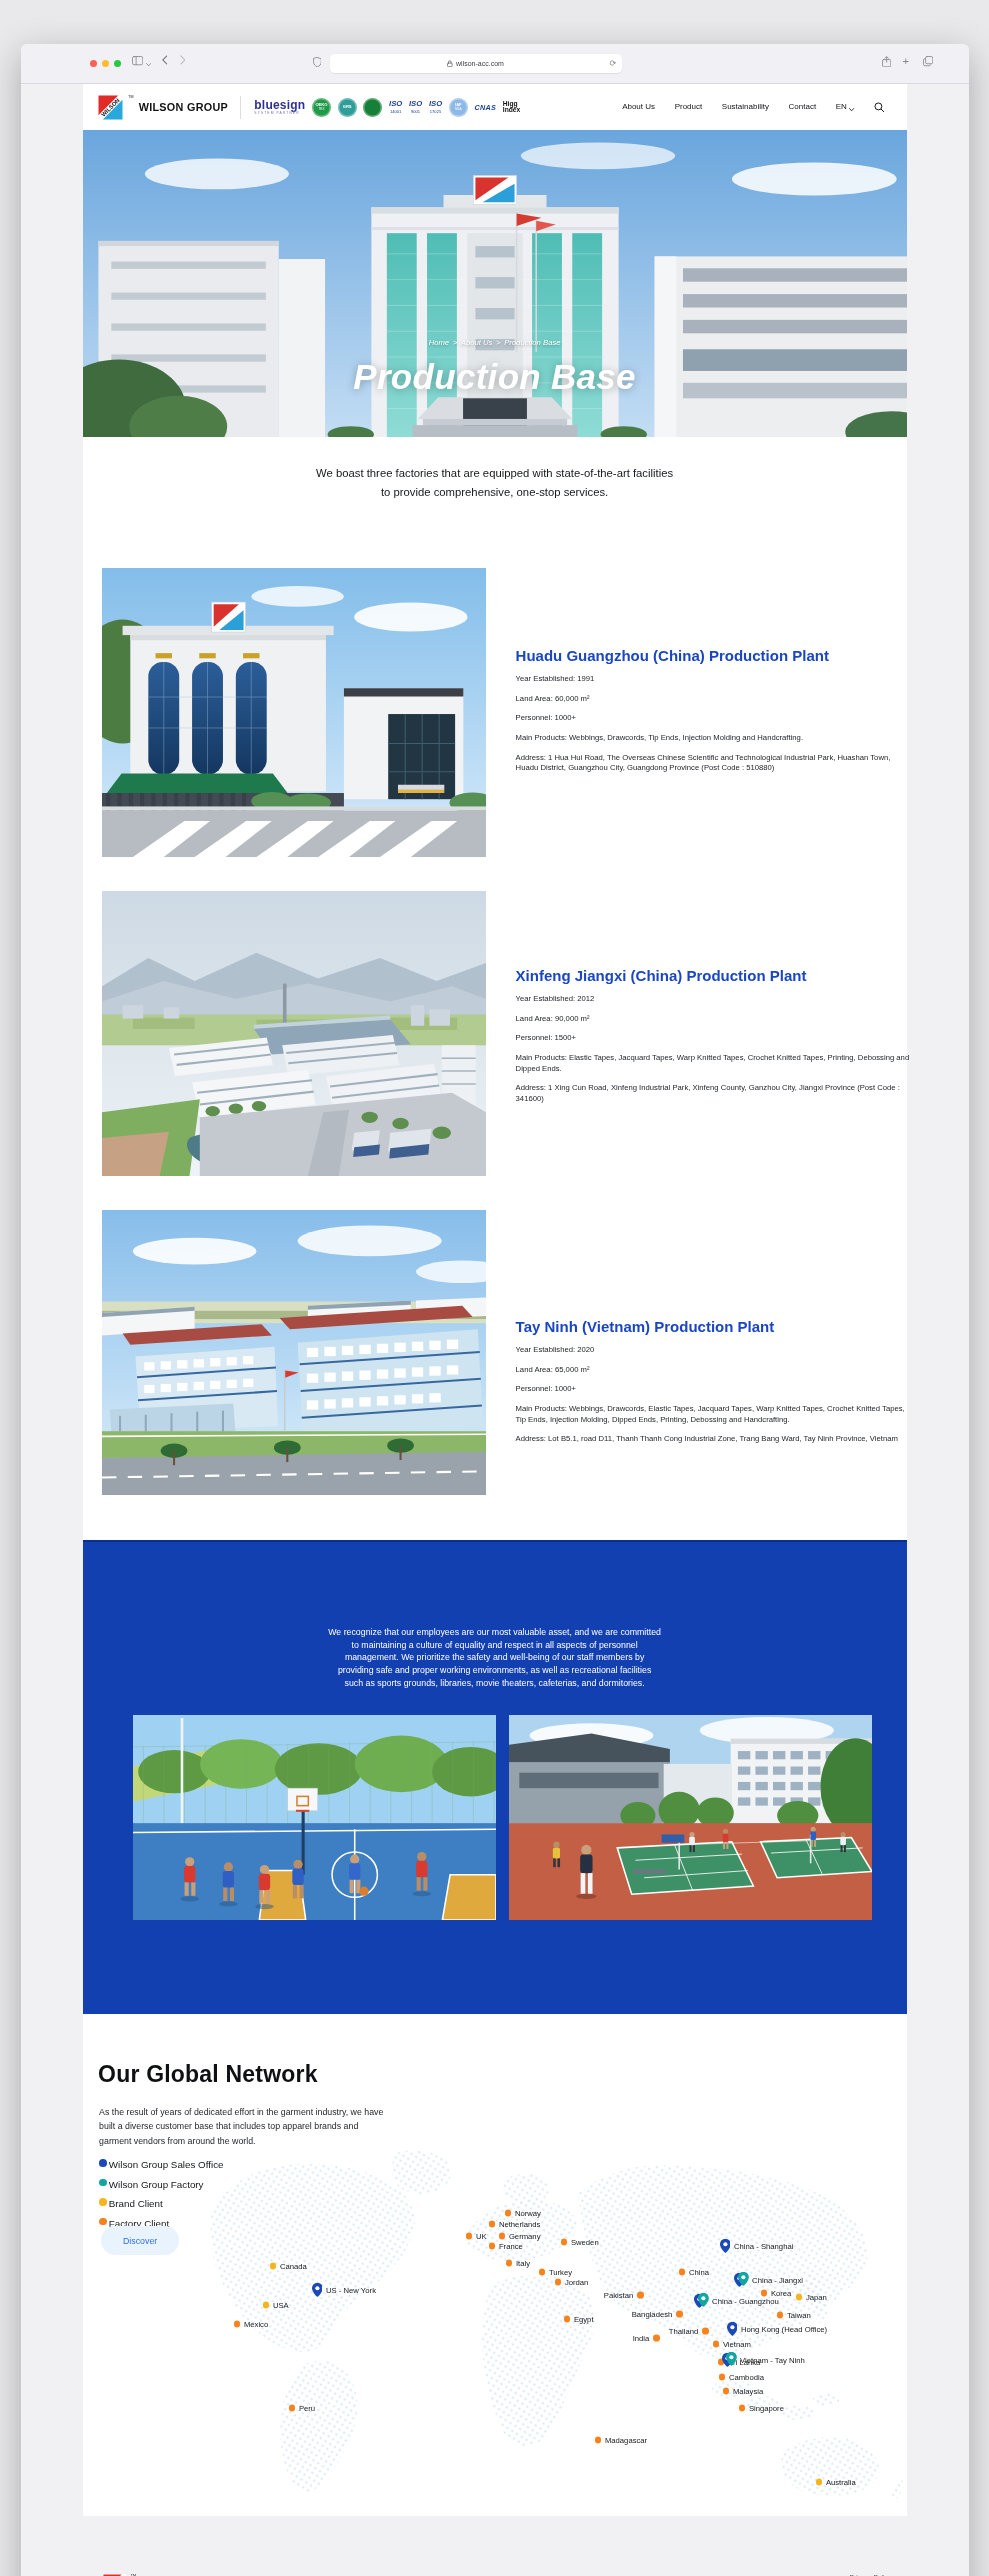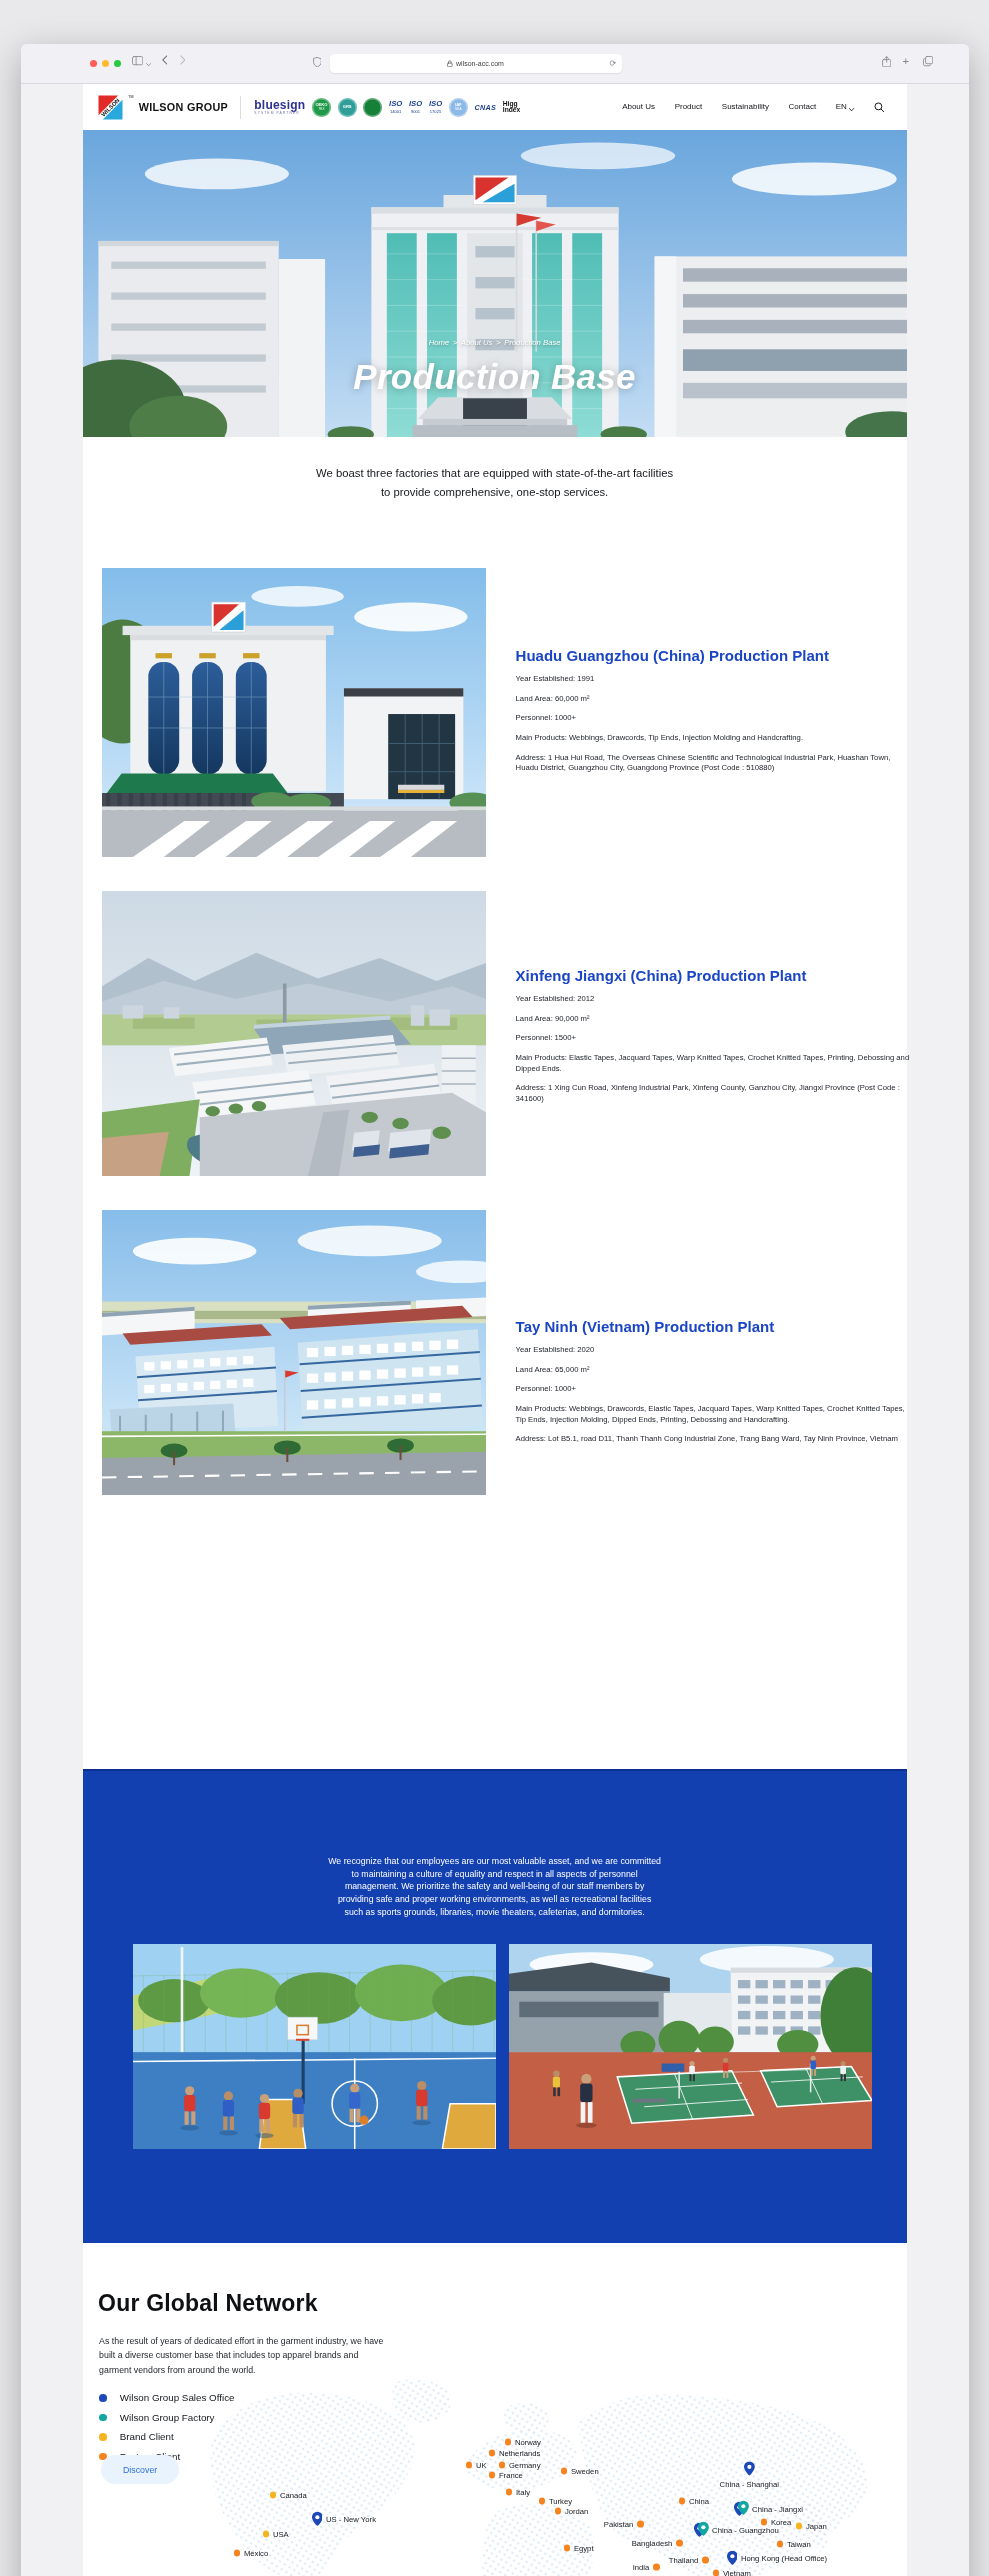--- a/index.html
+++ b/index.html
@@ -35,39 +35,39 @@
   .lang{display:flex;align-items:flex-end;gap:2.6px;font-size:8px;color:#141519;cursor:pointer;}
   .searchbtn{display:flex;align-items:center;}
   
   .hero{position:relative;height:307px;overflow:hidden;font-style:italic;}
   .hero svg.scene{position:absolute;inset:0;}
   .breadcrumb{position:absolute;left:0;right:0;top:208px;text-align:center;color:#ffffff;font-size:7.7px;text-shadow:0 0.5px 3.1px rgba(0,0,0,.35);}
   .breadcrumb a{color:#fff;text-decoration:none;}
   .breadcrumb .sep{margin:0 3.6px;}
   .herotitle{position:absolute;left:0;right:0;top:227px;text-align:center;color:#ffffff;font-size:35px;font-weight:bold;letter-spacing:0.3px;text-shadow:0 1px 8.2px rgba(0,0,0,.28);}
   
-  .factories{position:relative;height:1332px;}
+  .factories{position:relative;height:1103px;}
   .intro{position:absolute;top:27px;left:0;right:0;text-align:center;font-size:11.3px;line-height:18.5px;color:#15181d;font-weight:500;}
   .fimg{position:absolute;left:19.6px;width:384px;overflow:hidden;}
   .fimg svg{display:block;}
   .ftext{position:absolute;left:433px;width:397px;}
   .ftext h3{margin:0;font-size:15px;font-weight:bold;color:#1a46c5;}
   .ftext p{margin:0 0 8.8px 0;font-size:7.7px;line-height:10.8px;color:#22262d;}
   .ftext .details{margin-top:10.3px;}
   
   .welfare{position:relative;height:474px;background:#1340b1;border-top:2.6px solid #0b2f8f;box-sizing:border-box;}
   .welfare-text{position:absolute;top:84px;left:50%;transform:translateX(-50%);width:603px;text-align:center;color:#ffffff;font-size:8.8px;line-height:12.7px;}
   .wphoto{position:absolute;top:173px;width:363px;height:205px;overflow:hidden;}
   .wphoto svg{display:block;}
   
   .network{position:relative;height:502px;background:#fff;border-radius:0 0 46px 46px;overflow:hidden;}
   .net-title{position:absolute;left:15.5px;top:47px;font-size:23px;font-weight:800;color:#0e1013;letter-spacing:0.2px;}
   .net-desc{position:absolute;left:16.5px;top:91px;width:309px;font-size:8.8px;line-height:14.4px;color:#1d2126;}
   .legend{position:absolute;left:16.5px;top:145px;}
-  .legend .li{display:flex;align-items:center;gap:13px;height:19.6px;}
+  .legend .li{display:flex;gap:2px;height:19.6px;}
   .ldot{width:7.7px;height:7.7px;border-radius:50%;flex:0 0 auto;}
   .legend .lab{font-size:9.8px;font-weight:500;color:#14171c;}
   .discover{position:absolute;left:18.5px;top:212px;width:78px;height:29px;border:none;border-radius:14.4px;background:#e9f3fd;color:#2f6fe0;font-size:8.8px;font-family:"Liberation Sans",sans-serif;cursor:pointer;}
   .map{position:absolute;left:93px;top:118px;width:748px;height:376px;}
   .map svg.continents{position:absolute;inset:0;}
   .loc{position:absolute;display:flex;align-items:center;gap:3.6px;transform:translateY(-50%);white-space:nowrap;}
   .loc .lab{font-size:7.7px;color:#171a1f;font-weight:500;}
   .mdot{width:6.7px;height:6.7px;border-radius:50%;flex:0 0 auto;}
   .pinwrap{display:flex;align-items:center;}
   .pin2{margin-left:-6.7px;}
@@ -959,21 +959,21 @@
               <span class="lab">Sri Lanka</span>
             </div>
             <div class="loc" style="top: 199px; flex-direction: row-reverse; right: 215px;">
               <span class="mdot" style="background:#f5841f"></span>
               <span class="lab">Thailand</span>
             </div>
             <div class="loc" style="top: 140px; left: 503px;">
               <span class="mdot" style="background:#f5841f"></span>
               <span class="lab">China</span>
             </div>
-            <div class="loc" style="top: 114px; left: 544px; flex-direction: column;">
+            <div class="loc" style="top: 114px; left: 544px;">
               <span class="pinwrap">
                 <svg width="10.8" height="14.4" viewBox="0 0 24 32">
                   <path d="M12 0C5.4 0 0 5.3 0 11.9 0 20.8 12 32 12 32s12-11.2 12-20.1C24 5.3 18.6 0 12 0z" fill="#1d49b8"></path>
                   <circle cx="12" cy="12" r="4.6" fill="#fff"></circle>
                 </svg>
               </span>
               <span class="lab">China - Shanghai</span>
             </div>
             <div class="loc" style="top: 148px; left: 558px;">
               <span class="pinwrap">

